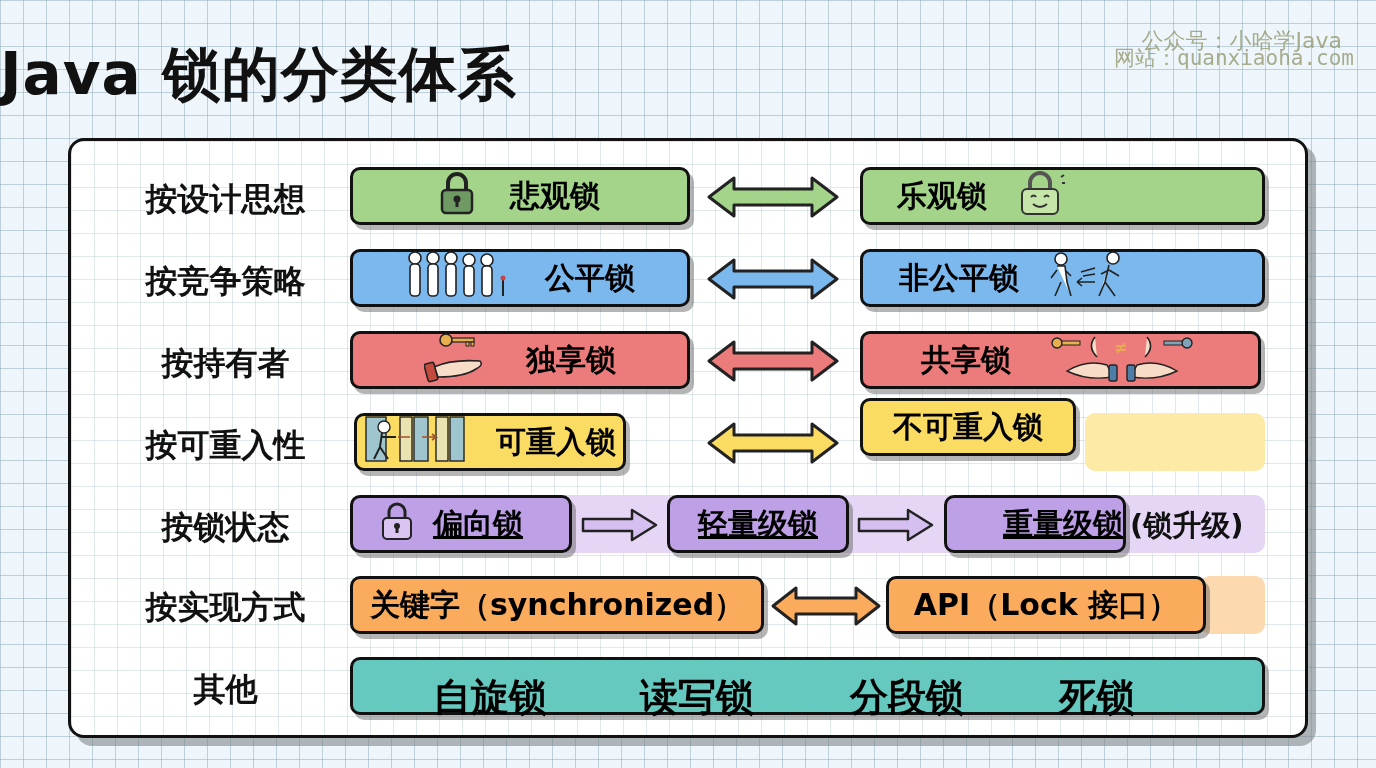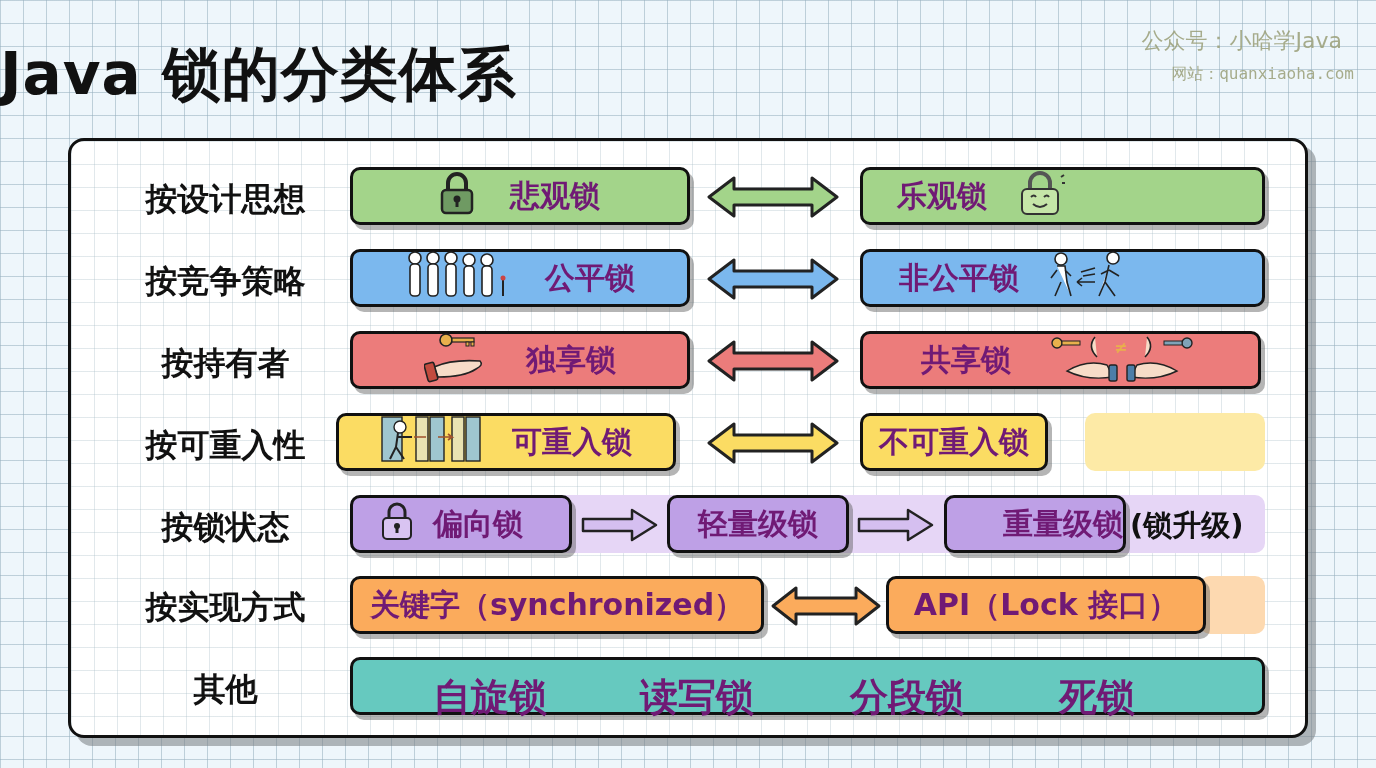--- a/index.html
+++ b/index.html
@@ -9,45 +9,45 @@
     background-image:
       linear-gradient(to right, rgba(150,175,190,0.55) 1px, transparent 1px),
       linear-gradient(to bottom, rgba(150,175,190,0.55) 1px, transparent 1px);
     background-size:23px 23px;
     font-family:"DejaVu Sans","Liberation Sans",sans-serif;
   }
   .title{position:absolute;left:0;right:0;top:36px;text-align:left;font-size:58px;font-weight:bold;color:#111;letter-spacing:1px;}
   .title .java{font-family:"DejaVu Sans",sans-serif;}
   .wm{position:absolute;right:22px;color:#9a9f78;font-weight:normal;opacity:0.85;}
   .wm1{top:26px;font-size:22px;right:34px;}
-  .wm2{top:64px;font-size:16px;font-family:"DejaVu Sans Mono","Liberation Mono",monospace;}
+  .wm2{top:44px;font-size:21px;font-family:"DejaVu Sans Mono","Liberation Mono",monospace;}
   .panel{
     position:absolute;left:68px;top:138px;width:1240px;height:600px;
     background:#fff;border:3px solid #111;border-radius:16px;box-sizing:border-box;
     box-shadow:8px 8px 0 rgba(120,125,130,0.55);
     background-image:
       linear-gradient(to right, rgba(170,190,200,0.35) 1px, transparent 1px),
       linear-gradient(to bottom, rgba(170,190,200,0.35) 1px, transparent 1px);
     background-size:23px 23px;
   }
   .row-label{position:absolute;left:68px;width:315px;text-align:center;font-size:32px;font-weight:bold;color:#111;}
   .box{
     position:absolute;height:58px;border:3px solid #111;border-radius:10px;box-sizing:border-box;
     box-shadow:4px 5px 0 rgba(90,90,90,0.45);
-    display:flex;align-items:center;justify-content:center;font-size:30px;font-weight:bold;color:#701a75;
+    display:flex;align-items:center;justify-content:center;font-size:30px;font-weight:bold;color:#000000;
   }
   .ghost{position:absolute;height:58px;border-radius:10px;}
   .arrow{position:absolute;}
   .ico{display:inline-block;margin-right:36px;}
   .ico-r{display:inline-block;margin-left:30px;}
   .green{background:#a3d48a;}
   .blue{background:#7bb8ee;}
   .red{background:#ec7c7b;}
   .yellow{background:#fbdc63;}
-  .purple{background:#bea0e6;}
+  .purple{background:#bea0e6;text-decoration:underline;}
   .orange{background:#fbab5c;}
   .teal{background:#66c9bf;}
   .other-item{font-size:38px;font-weight:bold;position:absolute;top:12px;}
 </style>
 </head>
 <body>
 
 <div class="title"><span class="java">Java</span><span> 锁的分类体系</span></div>
 <div class="wm wm1">公众号：小哈学Java</div>
 <div class="wm wm2">网站：quanxiaoha.com</div>
@@ -155,42 +155,42 @@
         <text x="67" y="22" font-size="16" fill="#e8b04c" font-weight="bold" font-family="DejaVu Sans,sans-serif">≠</text>
         <path d="M48 6 q-8 10 2 20 M100 6 q8 10 -2 20" stroke="#222" stroke-width="1.6" fill="#f7dcc8"></path>
         <path d="M20 40 Q40 28 60 34 L66 46 Q40 50 20 40Z" fill="#f7dcc8" stroke="#222" stroke-width="1.4"></path>
         <path d="M130 40 Q110 28 90 34 L84 46 Q110 50 130 40Z" fill="#f7dcc8" stroke="#222" stroke-width="1.4"></path>
         <rect x="62" y="34" width="8" height="16" rx="2" fill="#4d7ea8" stroke="#222" stroke-width="1.4"></rect>
         <rect x="80" y="34" width="8" height="16" rx="2" fill="#4d7ea8" stroke="#222" stroke-width="1.4"></rect>
       </svg>
   </span>
 </div>
 
-<div class="box yellow" style="left:336px;top:413px;width:340px;">
+<div class="box yellow" style="left:354px;top:413px;width:272px;">
   <span class="ico" style="margin-right:28px">
     <svg width="104" height="52" viewBox="0 0 104 52">
         <g stroke="#222" stroke-width="1.4">
           <rect x="2" y="4" width="20" height="44" fill="#9fc6cf"></rect>
           <rect x="50" y="4" width="14" height="44" fill="#9fc6cf"></rect>
           <rect x="86" y="4" width="14" height="44" fill="#9fc6cf"></rect>
           <rect x="36" y="4" width="12" height="44" fill="#e9e3b2"></rect>
           <rect x="72" y="4" width="12" height="44" fill="#e9e3b2"></rect>
         </g>
         <circle cx="20" cy="14" r="6" fill="#fff" stroke="#222" stroke-width="1.4"></circle>
         <path d="M18 20 L16 34 L10 46 M16 34 L24 46 M18 24 L32 24" stroke="#222" stroke-width="2" fill="none"></path>
         <path d="M34 24 L46 24 M58 24 L72 24 l-4 -3 M72 24 l-4 3" stroke="#a0522d" stroke-width="1.6" fill="none"></path>
       </svg>
   </span>
   <span>可重入锁</span>
 </div>
 <svg class="arrow" style="left:706px;top:420px" width="134" height="46">
     <path d="M3 23 L28 4 L28 15 L106 15 L106 4 L131 23 L106 42 L106 31 L28 31 L28 42 Z" fill="#fbdc63" stroke="#222" stroke-width="3" stroke-linejoin="round"></path>
   </svg>
 <div class="ghost" style="left:1085px;top:413px;width:180px;background:#fdeaa6;"></div>
-<div class="box yellow" style="left:860px;top:413px;width:188px;">
+<div class="box yellow" style="left:860px;top:398px;width:216px;">
   <span>不可重入锁</span>
 </div>
 
 <div class="ghost" style="left:350px;top:495px;width:915px;background:#e6d6f6;"></div>
 <div class="box purple" style="left:350px;top:495px;width:222px;justify-content:flex-start;padding-left:28px;">
   <span class="ico" style="margin-right:20px">
     <svg width="32" height="40" viewBox="0 0 32 40">
         <path d="M8 18 V11 a8 8 0 0 1 16 0 V18" fill="none" stroke="#222" stroke-width="3"></path>
         <rect x="2" y="17" width="28" height="21" rx="4" fill="#d9c4f2" stroke="#222" stroke-width="2"></rect>
         <circle cx="16" cy="25" r="3" fill="#222"></circle>

